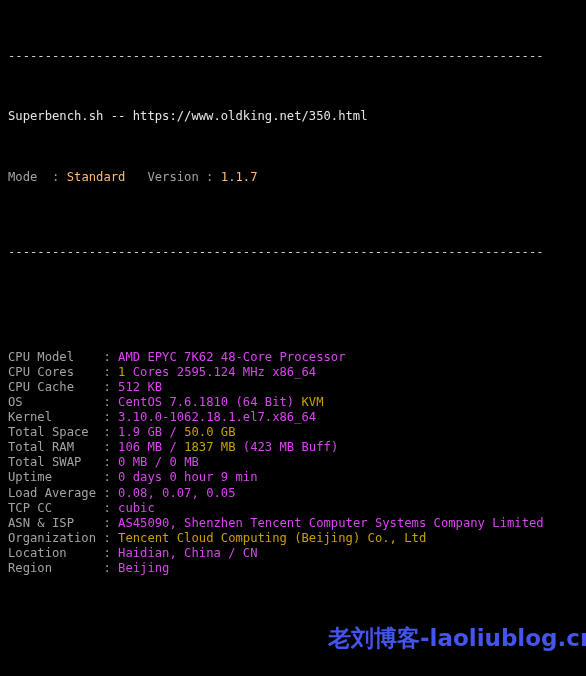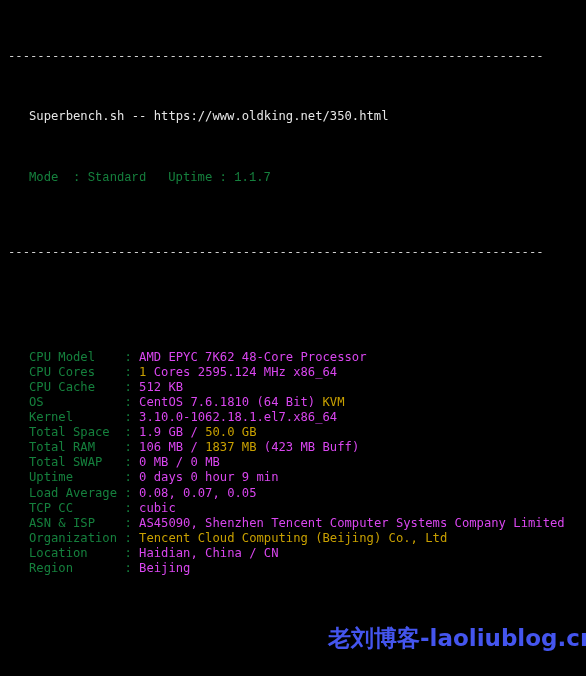--- a/index.html
+++ b/index.html
@@ -20,34 +20,33 @@
   .term {
     position: relative;
     padding: 4px 0 0 0;
     white-space: pre;
   }
   .line {
     height: 15.05px;
     white-space: pre;
     padding-left: 8px;
     letter-spacing: 0px;
-    margin-left: 21px;
   }
   .sep {
     color: #d0d0d0;
     height: 15.05px;
     padding-left: 8px;
     overflow: hidden;
     white-space: pre;
   }
-  .lbl   { color: #15803d; }
+  .lbl   { color: #a3a3a3; }
   .white { color: #e6e6e6; }
   .cyan  { color: #d946ef; }
   .yel   { color: #c8a000; }
-  .grn   { color: #15803d; font-family: Liberation Mono, monospace; }
+  .grn   { color: #fdba74; }
 
   .watermark {
     position: absolute;
     left: 328px;
     top: 627px;
     font-family: "DejaVu Sans", "Liberation Sans", sans-serif;
     font-size: 23px;
     font-weight: bold;
     color: #4455ee;
     letter-spacing: 0px;
@@ -58,21 +57,21 @@
 </style>
 </head>
 <body>
 
 <div class="term">
 
   <div class="sep">-------------------------------------------------------------------------</div>
 
   <div class="line"><span class="white">Superbench.sh -- https://www.oldking.net/350.html</span></div>
 
-  <div class="line"><span class="lbl">Mode  : </span><span class="grn">Standard</span><span class="lbl">   Uptime : </span><span class="grn">1.1.7</span></div>
+  <div class="line"><span class="lbl">Mode  : </span><span class="grn">Standard</span><span class="lbl">   Version : </span><span class="grn">1.1.7</span></div>
 
 
   <div class="sep">-------------------------------------------------------------------------</div>
   <div class="spacer"></div>
 
   <div id="sysinfo-block"><div class="line"><span class="lbl">CPU Model    </span><span class="lbl">: </span><span class="cyan">AMD EPYC 7K62 48-Core Processor</span></div><div class="line"><span class="lbl">CPU Cores    </span><span class="lbl">: </span><span class="yel">1</span><span class="cyan"> Cores </span><span class="cyan">2595.124</span><span class="cyan"> MHz x86_64</span></div><div class="line"><span class="lbl">CPU Cache    </span><span class="lbl">: </span><span class="cyan">512 KB</span></div><div class="line"><span class="lbl">OS           </span><span class="lbl">: </span><span class="cyan">CentOS 7.6.1810 (64 Bit) </span><span class="yel">KVM</span></div><div class="line"><span class="lbl">Kernel       </span><span class="lbl">: </span><span class="cyan">3.10.0-1062.18.1.el7.x86_64</span></div><div class="line"><span class="lbl">Total Space  </span><span class="lbl">: </span><span class="cyan">1.9 GB</span><span class="cyan"> / </span><span class="yel">50.0 GB</span></div><div class="line"><span class="lbl">Total RAM    </span><span class="lbl">: </span><span class="cyan">106 MB</span><span class="cyan"> / </span><span class="yel">1837 MB</span><span class="cyan"> (423 MB Buff)</span></div><div class="line"><span class="lbl">Total SWAP   </span><span class="lbl">: </span><span class="cyan">0 MB</span><span class="cyan"> / </span><span class="cyan">0 MB</span></div><div class="line"><span class="lbl">Uptime       </span><span class="lbl">: </span><span class="cyan">0 days 0 hour 9 min</span></div><div class="line"><span class="lbl">Load Average </span><span class="lbl">: </span><span class="cyan">0.08, 0.07, 0.05</span></div><div class="line"><span class="lbl">TCP CC       </span><span class="lbl">: </span><span class="cyan">cubic</span></div><div class="line"><span class="lbl">ASN &amp; ISP    </span><span class="lbl">: </span><span class="cyan">AS45090, Shenzhen Tencent Computer Systems Company Limited</span></div><div class="line"><span class="lbl">Organization </span><span class="lbl">: </span><span class="yel">Tencent Cloud Computing (Beijing) Co., Ltd</span></div><div class="line"><span class="lbl">Location     </span><span class="lbl">: </span><span class="cyan">Haidian, China / CN</span></div><div class="line"><span class="lbl">Region       </span><span class="lbl">: </span><span class="cyan">Beijing</span></div></div>
 
   <div class="spacer"></div>
   
   

